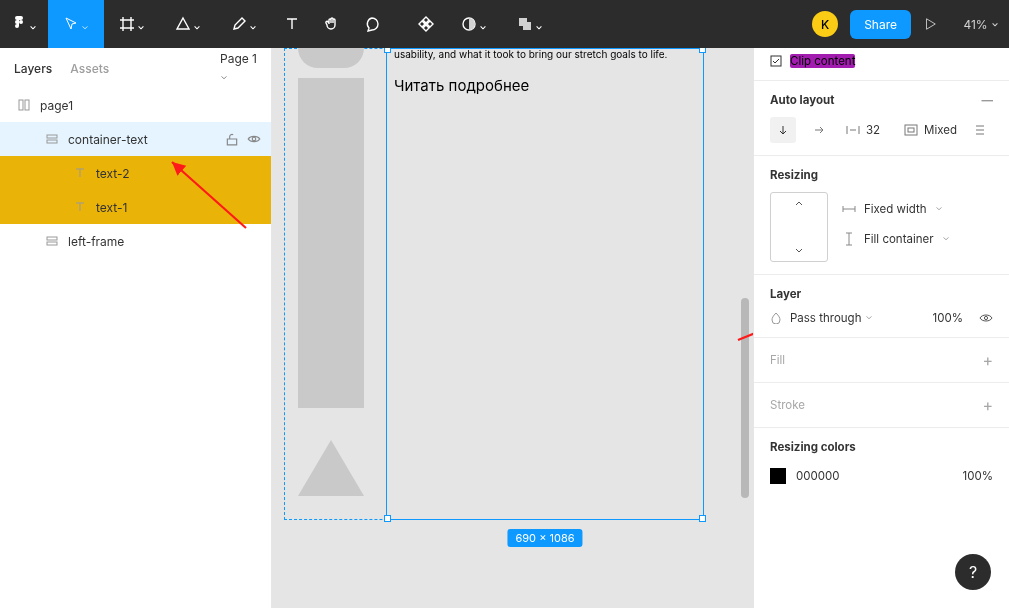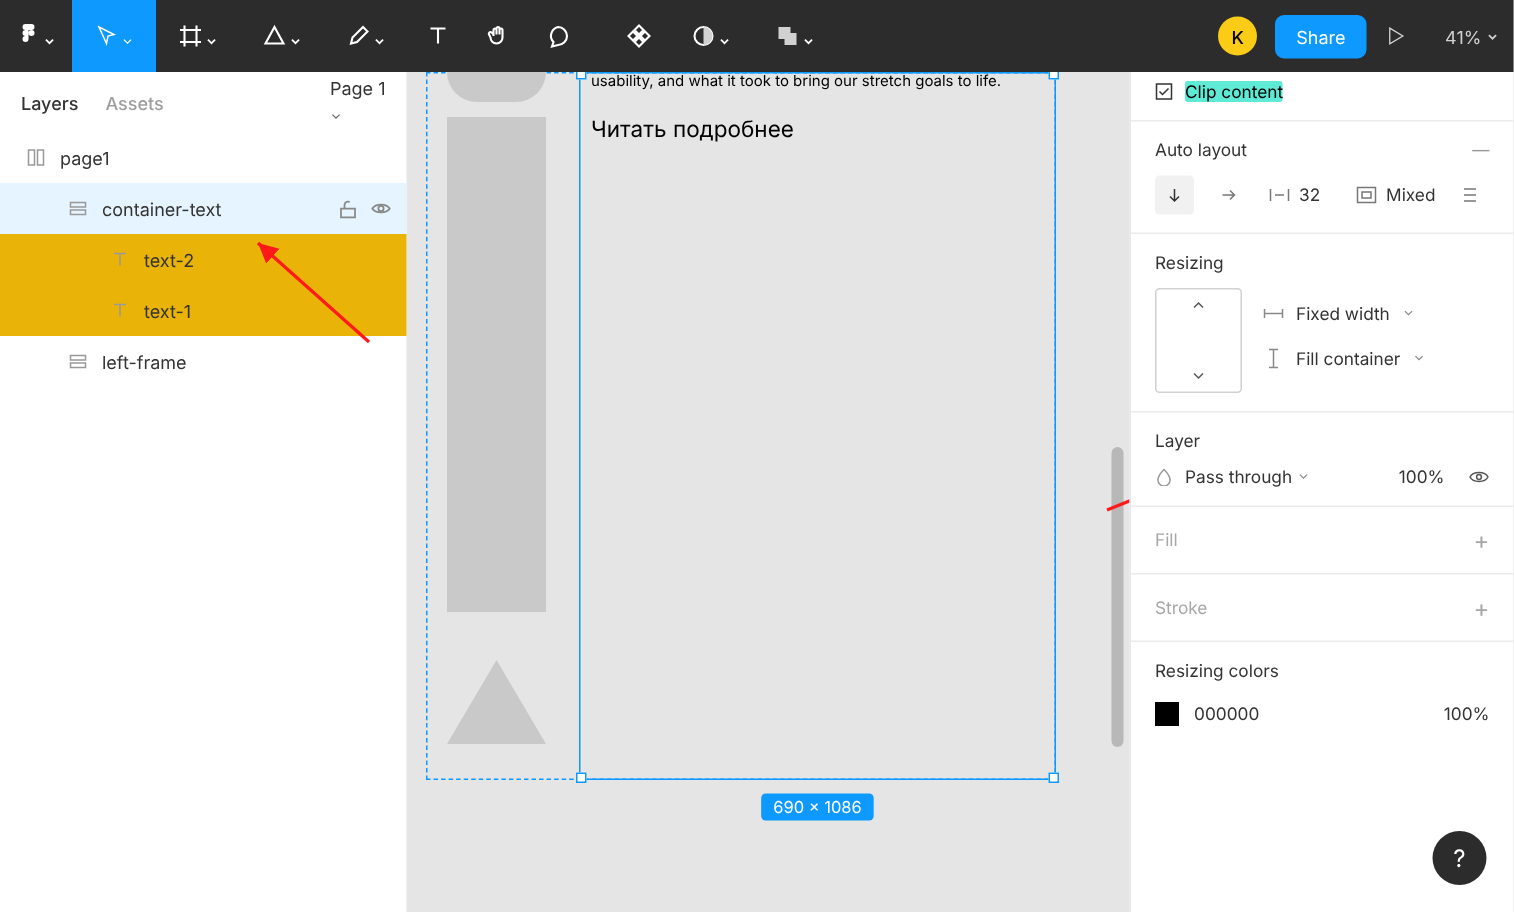--- a/index.html
+++ b/index.html
@@ -64,21 +64,21 @@
   .text-link{margin-top:14px;font-size:15px;}
   .dim-label{position:absolute;left:50%;transform:translateX(-50%);bottom:-28px;background:var(--blue);color:#fff;font-size:11px;padding:2px 8px;border-radius:3px;}
   .canvas-scroll{position:absolute;right:4px;top:0;width:8px;height:100%;}
   .canvas-thumb{position:absolute;right:0;top:250px;width:8px;height:200px;background:#b8b8b8;border-radius:4px;}
   
   .anno{position:absolute;pointer-events:none;}
   .anno svg{overflow:visible;}
   
   .right{position:absolute;top:var(--tb-h);right:0;width:var(--right-w);bottom:0;background:#fff;border-left:1px solid #e6e6e6;font-size:11.5px;color:var(--text);overflow:hidden;}
   .r-sec{padding:12px 16px;border-bottom:1px solid #ececec;}
-  .r-title{font-weight:400;font-size:11.5px;margin-bottom:10px;display:flex;align-items:flex-start;gap:48px;}
+  .r-title{font-weight:700;font-size:11.5px;margin-bottom:10px;display:flex;align-items:flex-start;gap:48px;}
   .r-title .tail{margin-left:auto;color:#999;}
   .al-row{display:flex;align-items:center;gap:10px;}
   .al-btn{width:26px;height:26px;display:flex;align-items:center;justify-content:center;border-radius:3px;}
   .al-btn.boxed{background:#f1f1f1;}
   .al-gap{margin-left:4px;display:flex;align-items:center;gap:6px;}
   .res-row{display:flex;align-items:flex-start;gap:14px;}
   .res-box{width:58px;height:70px;border:1px solid #d0d0d0;border-radius:3px;position:relative;display:flex;flex-direction:column;align-items:center;justify-content:space-between;padding:6px 0;}
   .res-ctrls{display:flex;flex-direction:column;gap:16px;padding-top:10px;}
   .res-line{display:flex;align-items:center;gap:8px;}
   .res-line .ico{width:14px;height:14px;}
@@ -310,21 +310,21 @@
 </div>
 
 <div class="right">
 
   <div class="r-sec" style="padding-top:6px;">
     <div style="display:flex;align-items:center;gap:8px;color:#333;">
       <svg width="12" height="12" viewBox="0 0 12 12">
           <rect x="1" y="1" width="10" height="10" stroke="#333" fill="none"></rect>
           <path d="M3 6l2 2 4-4" stroke="#333" fill="none"></path>
         </svg>
-      <span style="background:#5eead4;color:#000;border-radius:2px;">Clip content</span>
+      <span style="background:#a21caf;color:#000;border-radius:2px;">Clip content</span>
     </div>
   </div>
 
   <div class="r-sec">
     <div class="r-title">
       <span>Auto layout</span>
       <span class="tail">—</span>
     </div>
     <div class="al-row">
       <div class="al-btn boxed">

